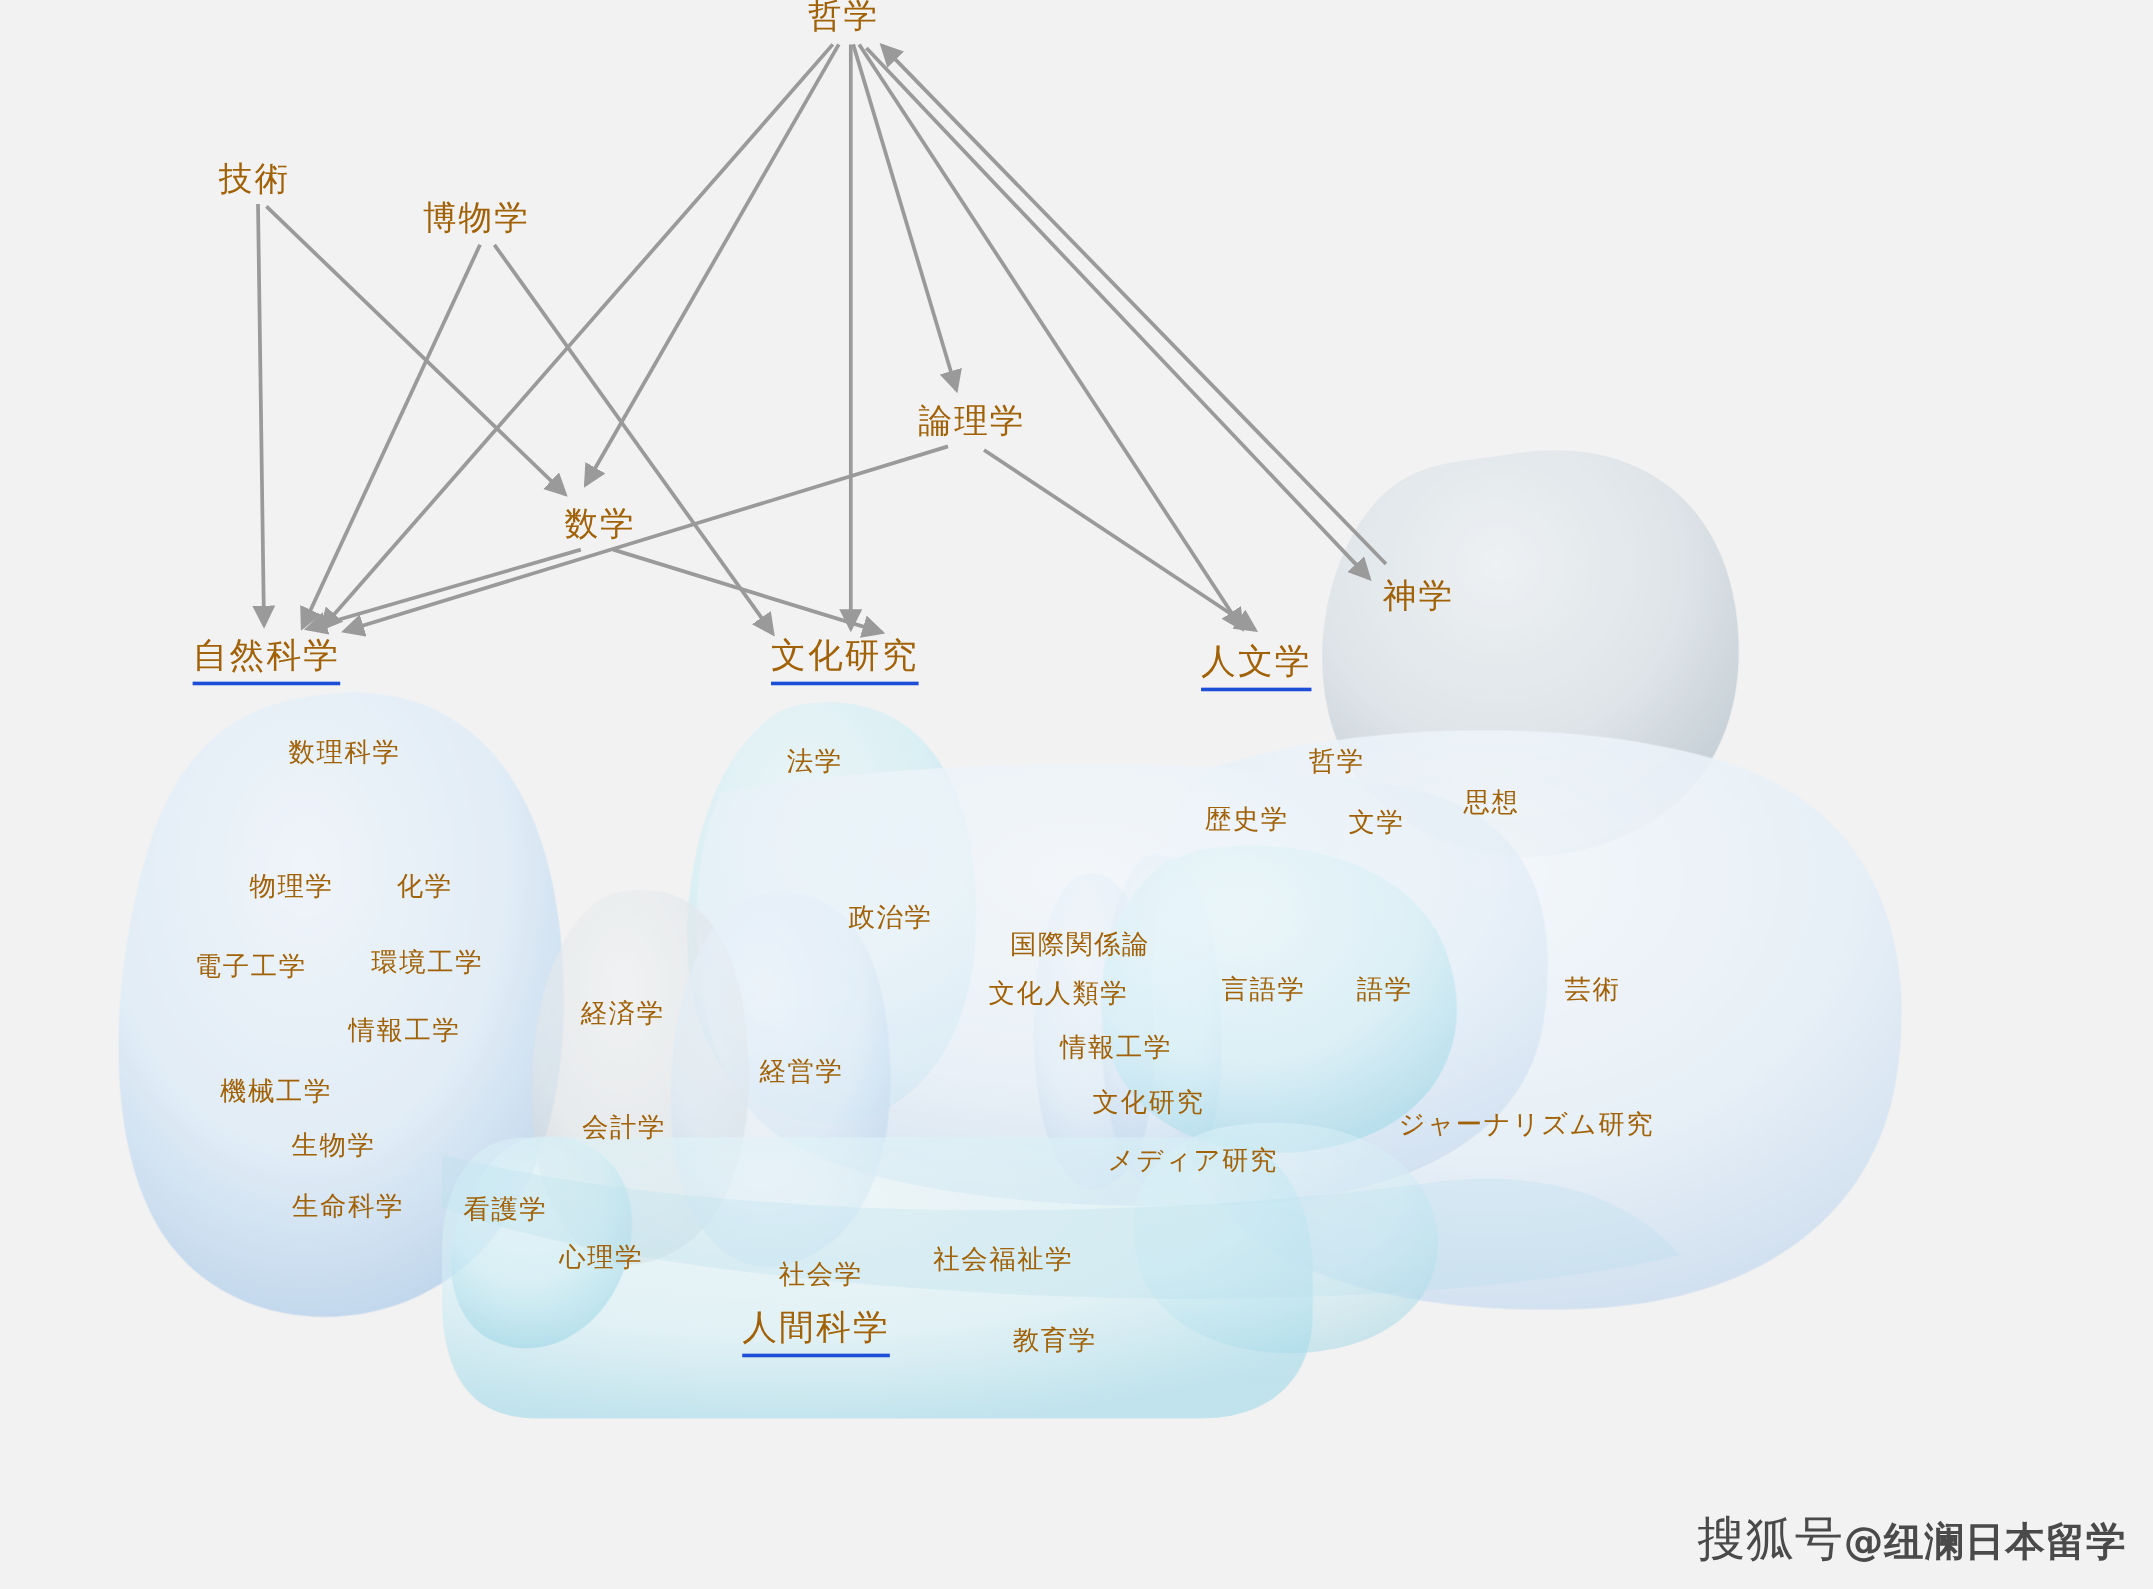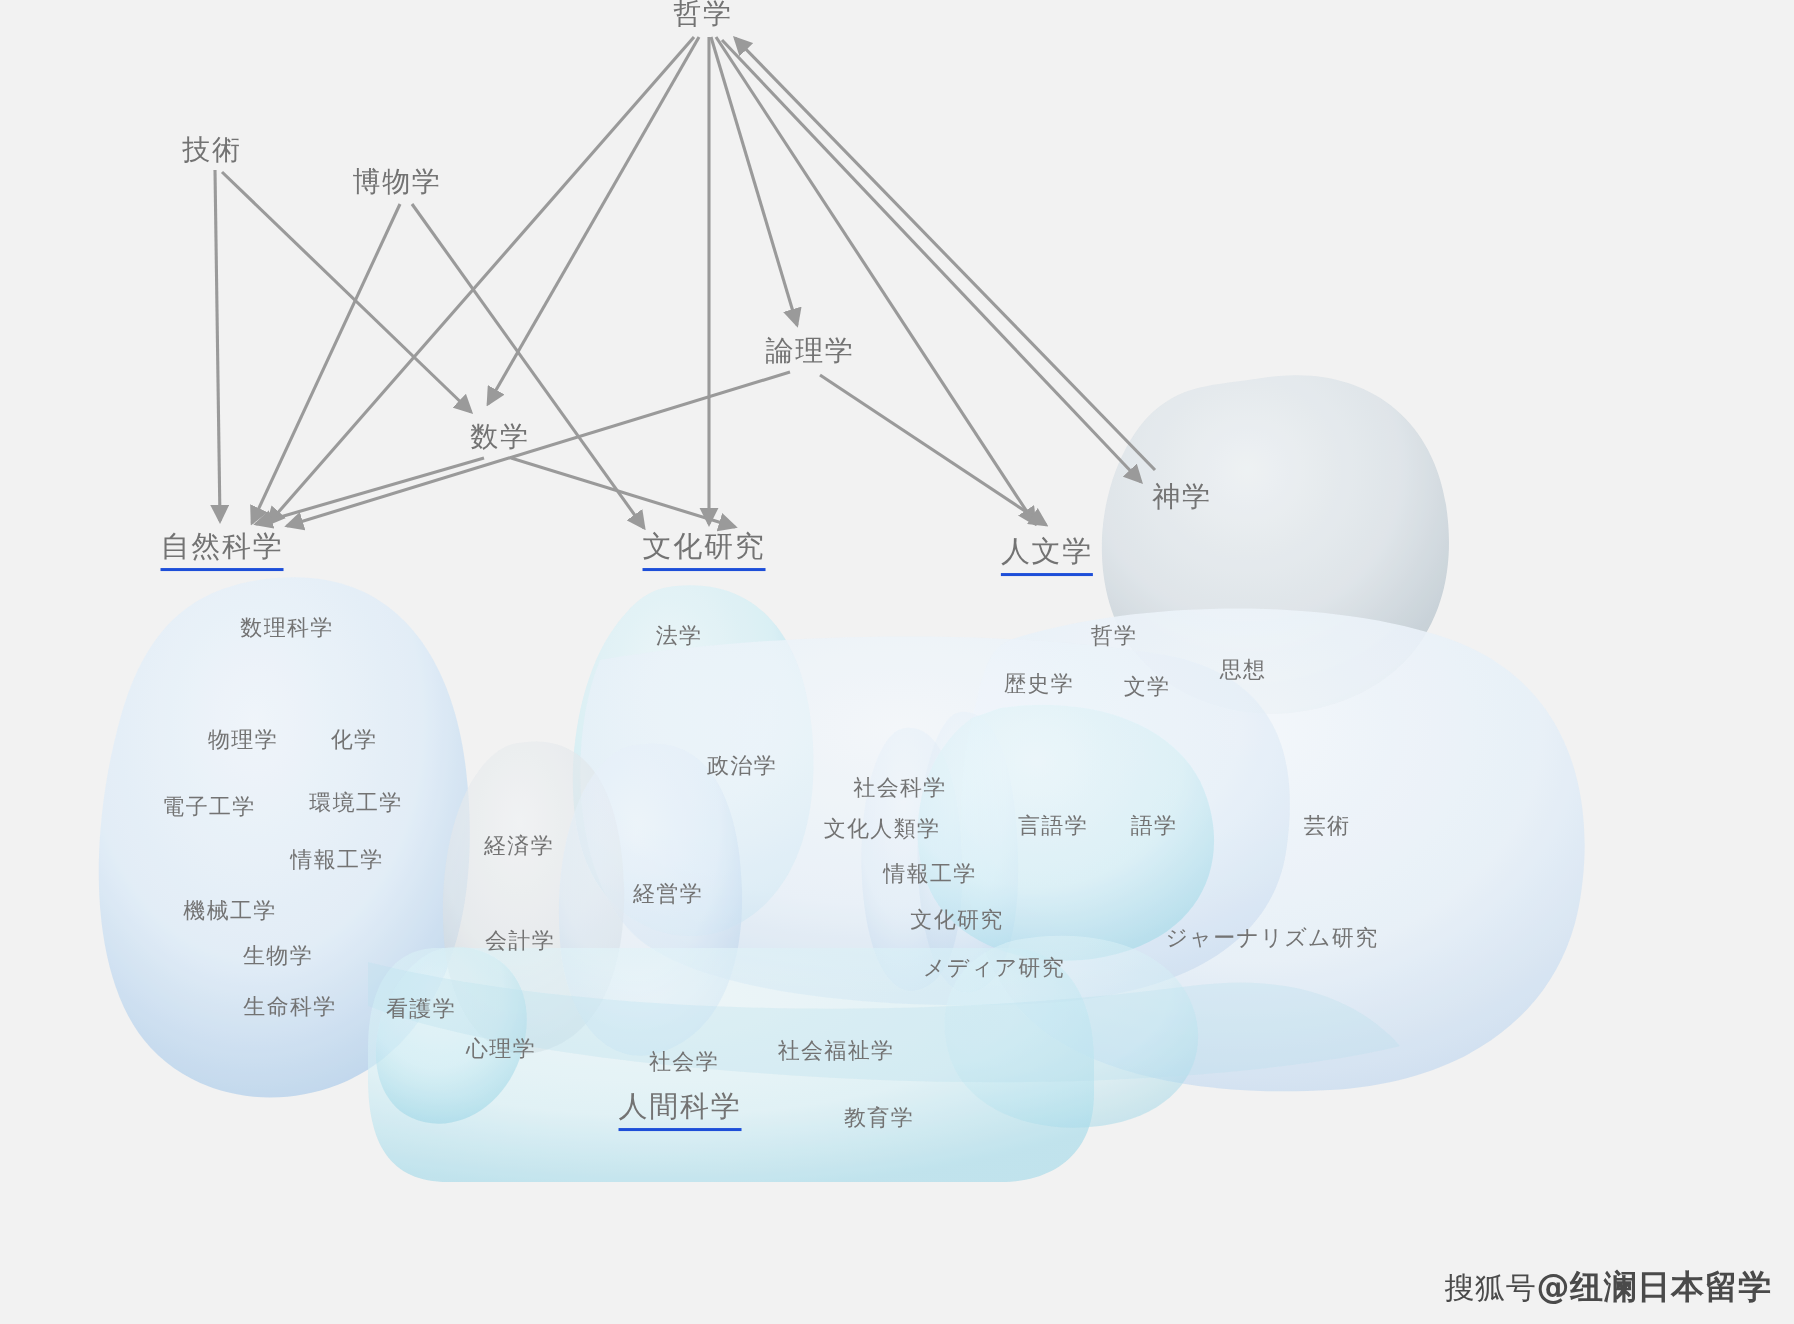--- a/index.html
+++ b/index.html
@@ -22,21 +22,21 @@
     height: 1324px;
   }
   #blob-layer { z-index: 1; }
   #arrow-layer { z-index: 2; }
   #label-layer { z-index: 3; }
 
   .node {
     position: absolute;
     transform: translate(-50%, -50%);
     white-space: nowrap;
-    color: #737373;
+    color: #a16207;
     font-size: 27px;
     letter-spacing: 0.06em;
     line-height: 1.1;
   }
   .node.top-node { font-size: 28px; }
   .node.cat {
     font-size: 29px;
     padding-bottom: 5px;
     border-bottom: 3px solid #1d4ed8;
   }
@@ -46,21 +46,21 @@
     position: absolute;
     right: 22px;
     bottom: 14px;
     font-size: 33px;
     color: #4a4a4a;
     letter-spacing: 0.02em;
     white-space: nowrap;
     z-index: 4;
     font-weight: 700;
   }
-  .watermark .wm-light { font-weight: 400; font-size: 30px; }
+  .watermark .wm-light { font-weight: 400; font-size: 40px; }
 </style>
 </head>
 <body>
 
 <div id="stage">
 
   <svg id="blob-layer" viewBox="0 0 1794 1324" xmlns="http://www.w3.org/2000/svg">
     <defs>
       <radialGradient id="gBlue" cx="42%" cy="28%" r="78%">
         <stop offset="0%" stop-color="#eef5fc"></stop>
@@ -181,21 +181,21 @@
     <div class="node field-lg" style="left:278px;top:956px;">生物学</div>
     <div class="node field-lg" style="left:290px;top:1007px;">生命科学</div>
     <div class="node field-lg" style="left:421px;top:1009px;">看護学</div>
     <div class="node field-lg" style="left:501px;top:1049px;">心理学</div>
     <div class="node field-lg" style="left:519px;top:846px;">経済学</div>
     <div class="node field-lg" style="left:520px;top:941px;">会計学</div>
     <div class="node field-lg" style="left:668px;top:894px;">経営学</div>
     <div class="node field-lg" style="left:679px;top:636px;">法学</div>
     <div class="node field-lg" style="left:742px;top:766px;">政治学</div>
     <div class="node field-lg" style="left:684px;top:1064px;font-family:Liberation Mono, monospace;">社会学</div>
-    <div class="node field-lg" style="left:900px;top:788px;">社会科学</div>
+    <div class="node field-lg" style="left:900px;top:788px;">国際関係論</div>
     <div class="node field-lg" style="left:882px;top:829px;">文化人類学</div>
     <div class="node field-lg" style="left:930px;top:874px;">情報工学</div>
     <div class="node field-lg" style="left:957px;top:920px;">文化研究</div>
     <div class="node field-lg" style="left:994px;top:968px;">メディア研究</div>
     <div class="node field-lg" style="left:836px;top:1051px;">社会福祉学</div>
     <div class="node field-lg" style="left:879px;top:1118px;">教育学</div>
     <div class="node field-lg" style="left:1114px;top:636px;">哲学</div>
     <div class="node field-lg" style="left:1243px;top:670px;">思想</div>
     <div class="node field-lg" style="left:1039px;top:684px;">歴史学</div>
     <div class="node field-lg" style="left:1147px;top:687px;">文学</div>

